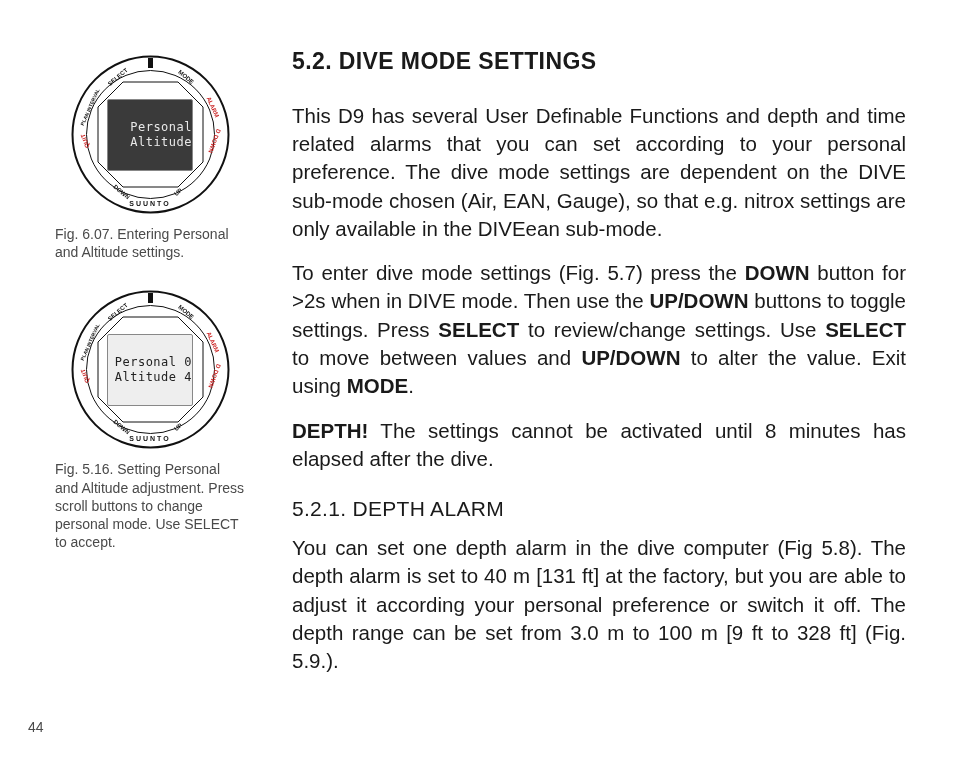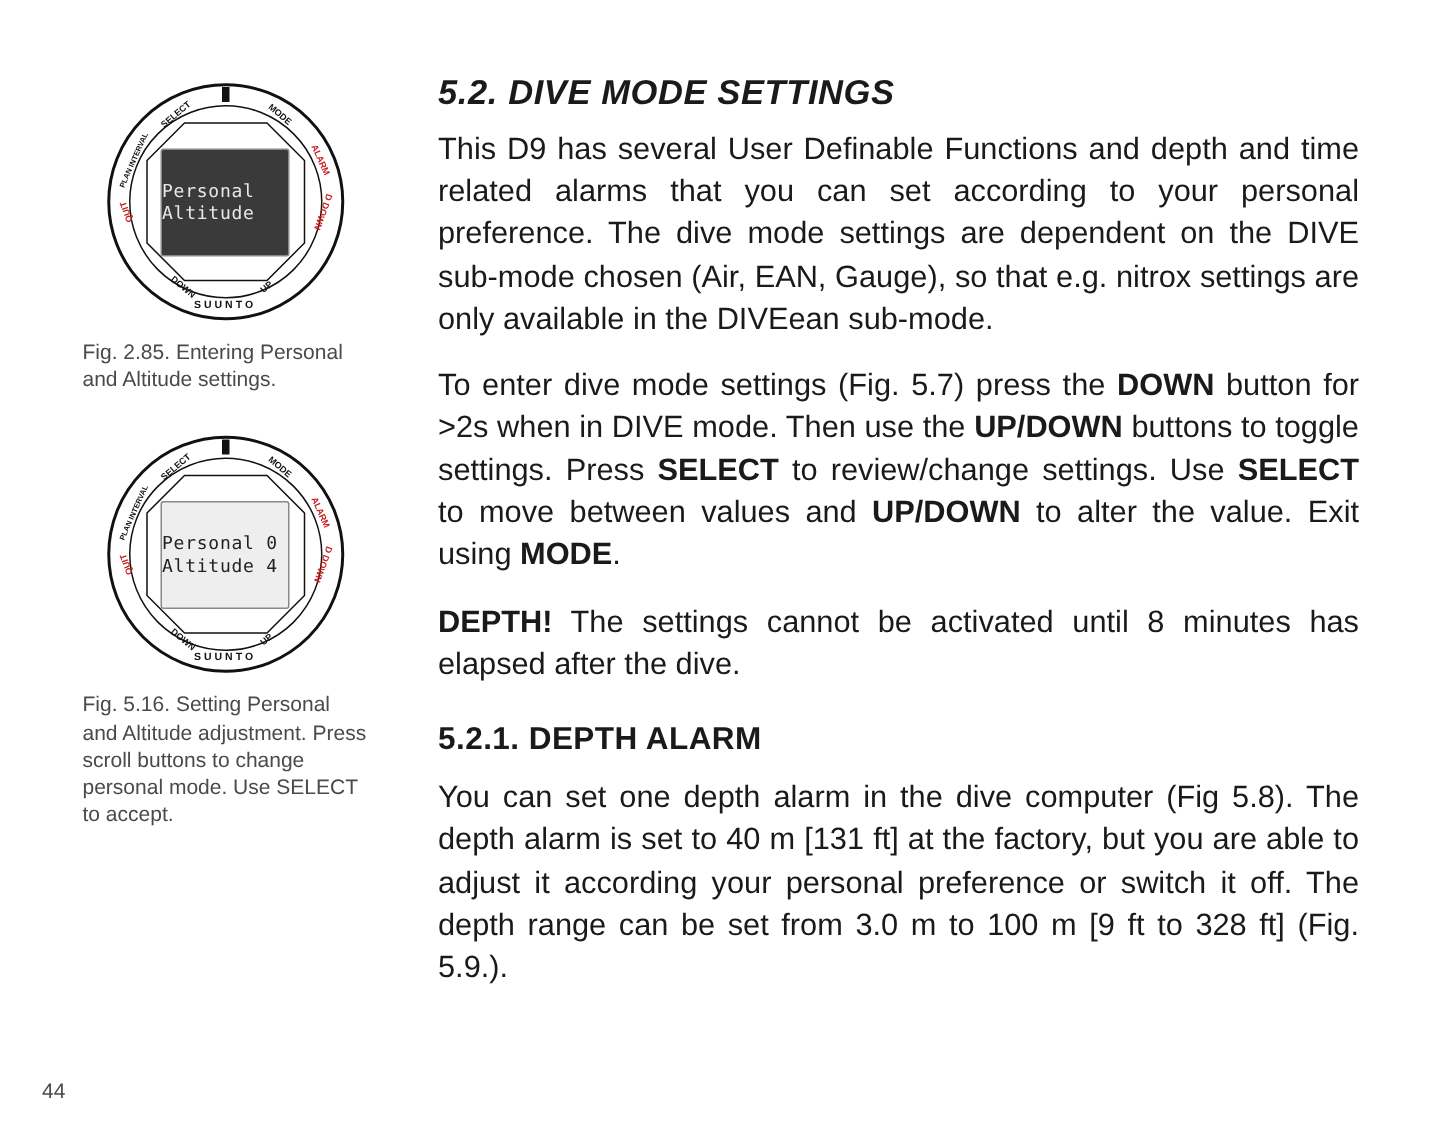--- a/index.html
+++ b/index.html
@@ -59,21 +59,21 @@
     left: 50%; top: 50%;
     transform: translate(-50%, -50%);
     width: 86px;
     height: 72px;
     background: #eeeeee;
     border: 1px solid #888;
     border-radius: 2px;
     display: flex;
     flex-direction: column;
     justify-content: center;
-    align-items: flex-start;
+    align-items: flex-end;
     font-family: "Lucida Console", Monaco, monospace;
     font-size: 12px;
     letter-spacing: 0.5px;
     color: #222;
     overflow: hidden;
   }
   .watch .screen.hi {
     background: #3a3a3a;
   }
   .watch .screen.hi .hl-line {
@@ -104,27 +104,26 @@
   
   .content {
     flex: 1 1 auto;
     font-size: 20.5px;
     line-height: 1.38;
   }
   h2 {
     font-size: 23px;
     font-weight: bold;
     letter-spacing: 0.4px;
-    margin: 0 0 8px 0;
+    margin: 0 0 24px 0;
     text-transform: uppercase;
-    font-style: italic;
   }
   h3 {
     font-size: 21px;
-    font-weight: bold;
+    font-weight: normal;
     letter-spacing: 0.3px;
     margin: 22px 0 10px 0;
     text-transform: uppercase;
   }
   .content p {
     margin: 0 0 16px 0;
     text-align: justify;
   }
   .key { font-weight: bold; }
   .key-u { font-weight: bold; }
@@ -162,21 +161,21 @@
         <span class="bezel-label" style="top:52px; left:2px; transform:rotate(-66deg); font-size:5px;">PLAN INTERVAL</span>
         <span class="bezel-label" style="bottom:22px; left:44px; transform:rotate(40deg);">DOWN</span>
         <span class="bezel-label" style="bottom:22px; right:50px; transform:rotate(-40deg);">UP</span>
         <span class="brand">SUUNTO</span>
 
         <div class="screen hi">
           <div class="hl-line">Personal</div>
           <div class="hl-line">Altitude</div>
         </div>
       </div>
-      <div class="caption">Fig. 2.85. Entering Personal and Altitude settings.</div>
+      <div class="caption">Fig. 6.07. Entering Personal and Altitude settings.</div>
     </div>
 
     <div class="figure" style="margin-top:18px;">
       <div class="watch">
         <svg viewBox="0 0 165 165">
           <circle cx="82.5" cy="82.5" r="78" fill="#fff" stroke="#111" stroke-width="2"></circle>
           <circle cx="82.5" cy="82.5" r="64" fill="#fff" stroke="#111" stroke-width="1"></circle>
           <polygon points="55,30 110,30 135,55 135,110 110,135 55,135 30,110 30,55" fill="#fff" stroke="#111" stroke-width="1"></polygon>
           <rect x="80" y="6" width="5" height="10" fill="#111"></rect>
         </svg>

